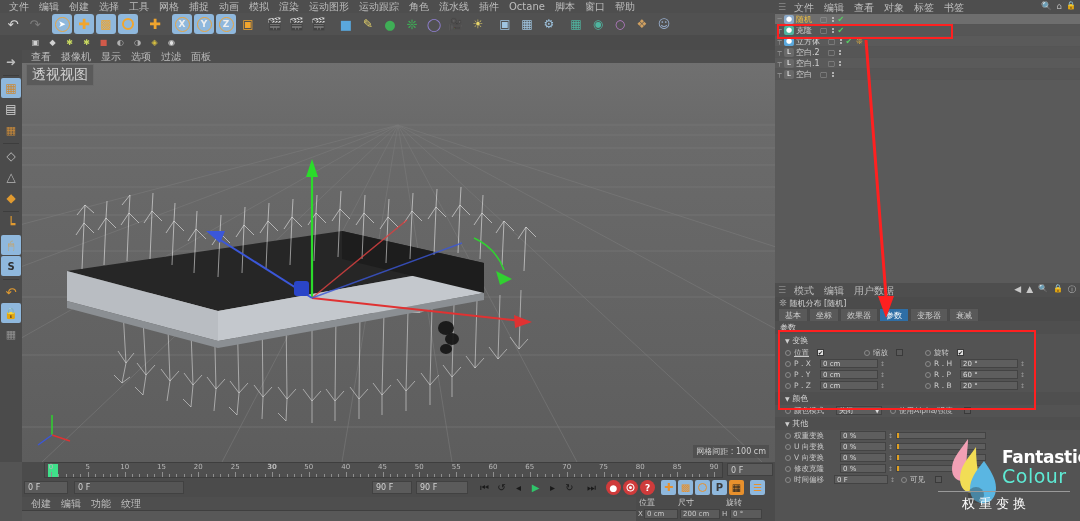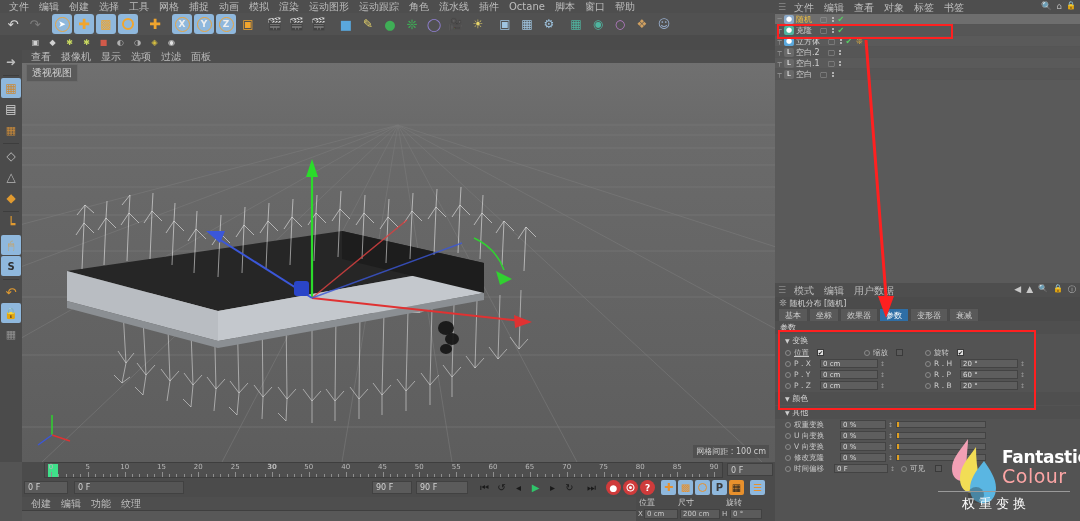--- a/index.html
+++ b/index.html
@@ -36,21 +36,21 @@
               display: flex; flex-direction: column; align-items: center; padding-top: 2px; }
   .ltb { width: 20px; height: 20px; margin-bottom: 1px; border-radius: 2px; display: flex;
          align-items: center; justify-content: center; }
   .ltb.sel { background: #8fb8dd; }
   .lsep { width: 16px; height: 1px; background: #3d3d3d; margin: 2px 0; }
 
   
   #vpwrap { position: absolute; left: 22px; top: 50px; width: 753px; height: 412px; background: #4b4b4b; }
   #vpmenu { height: 13px; background: #4e4e4e; display: flex; align-items: center; padding-left: 4px; }
   #vptitle { position: absolute; left: 4px; top: 14px; background: #5a5a5a; border: 1px solid #6a6a6a;
-             padding: 1px 5px; font-size: 10px; color: #d0d0d0; z-index: 5; }
+             padding: 1px 5px; font-size: 14px; color: #d0d0d0; z-index: 5; }
   #viewport { position: absolute; left: 0; top: 13px; width: 753px; height: 399px;
               background: linear-gradient(180deg,#6e6e6e 0%, #6a6a6a 44%, #636363 45%, #5a5a5a 100%);
               overflow: hidden; }
   #gridsvg { position: absolute; left: 0; top: 0; }
   #gridinfo { position: absolute; right: 6px; bottom: 4px; font-size: 8px; color: #cfcfcf;
               background: rgba(70,70,70,.55); padding: 1px 3px; }
 
   
   #timeline { position: absolute; left: 22px; top: 462px; width: 753px; height: 16px; background: #4b4b4b; }
   #tlruler { position: absolute; left: 22px; top: 0; right: 52px; height: 16px; background: #4f4f4f;
@@ -128,21 +128,21 @@
   .slid { flex: 1; height: 7px; background: #5e5e5e; border: 1px solid #434343; margin-left: 3px; position: relative; }
   .slid b { position: absolute; left: 0; top: 0; bottom: 0; width: 2px; background: #e0a020; }
 
   
   .redbox { position: absolute; border: 2px solid #ff2020; pointer-events: none; z-index: 60; }
   #arrowsvg { position: absolute; left: 0; top: 0; width: 1080px; height: 521px; z-index: 61; pointer-events: none; }
 
   
   #wm { position: absolute; right: 2px; bottom: 2px; width: 150px; height: 94px; z-index: 40; }
   #wmtxt1 { position: absolute; left: 74px; top: 22px; color: #fff; font-size: 17px; font-weight: bold; letter-spacing: -.3px; }
-  #wmtxt2 { position: absolute; left: 74px; top: 40px; color: #fca5a5; font-size: 19px; letter-spacing: .5px; }
+  #wmtxt2 { position: absolute; left: 74px; top: 40px; color: #5eead4; font-size: 19px; letter-spacing: .5px; }
   #wmline { position: absolute; left: 10px; top: 66px; width: 132px; height: 1px; background: #9a9a9a; }
   #wmtxt3 { position: absolute; left: 34px; top: 70px; color: #fff; font-size: 13px; letter-spacing: 4px; }
 
   
   #tophdr { position: absolute; left: 775px; top: 0; width: 305px; height: 14px; background: #4e4e4e;
             display: flex; align-items: center; }
   #layoutsel { position: absolute; right: 2px; top: 1px; height: 11px; background: #5a5a5a;
                border: 1px solid #454545; font-size: 7px; color: #cfcfcf; padding: 0 3px; line-height: 10px; }
 </style>
 </head>
@@ -846,20 +846,32 @@
               <span class="plab" style="width:26px;">R . B</span>
               <span class="pfld" style="width:58px;">20 °</span>
               <span class="spin">↕</span>
             </div>
           </div>
 
         <div class="sgrp" style="margin-top:1px;background:#4f4f4f;">
           <span style="font-size:6px;">▼</span>
           <span>颜色</span>
         </div>
+        <div class="prow">
+          <span class="rad"></span>
+          <span class="plab" style="width:42px;">颜色模式</span>
+          <span class="ddl" style="width:46px;">
+            <span>关闭</span>
+              <span style="font-size:5px;">▼</span>
+          </span>
+          <span style="width:8px;"></span>
+          <span class="rad"></span>
+          <span class="plab" style="width:62px;">使用Alpha/强度</span>
+          <span class="cb off">✔</span>
+        </div>
 
         <div class="sgrp" style="margin-top:1px;background:#4f4f4f;">
           <span style="font-size:6px;">▼</span>
           <span>其他</span>
         </div>
         <div id="other-rows">
             <div class="prow">
               <span class="rad"></span>
               <span class="plab" style="width:46px;">权重变换</span>
               <span class="pfld" style="width:44px;">0 %</span>

